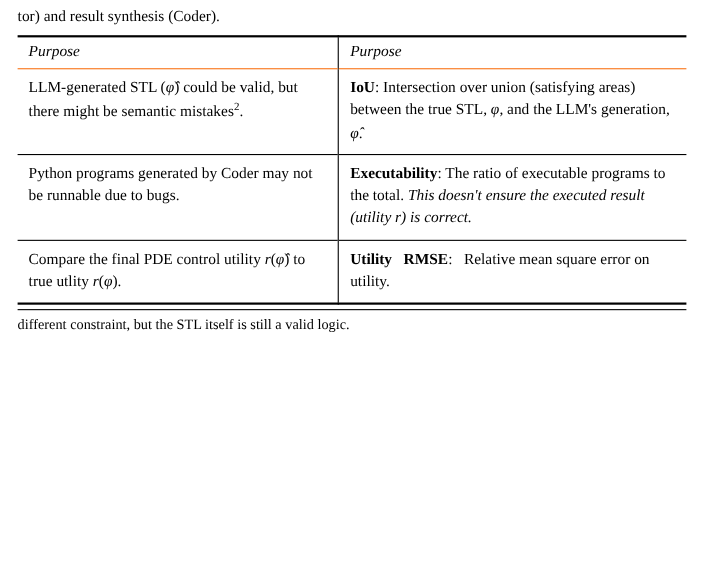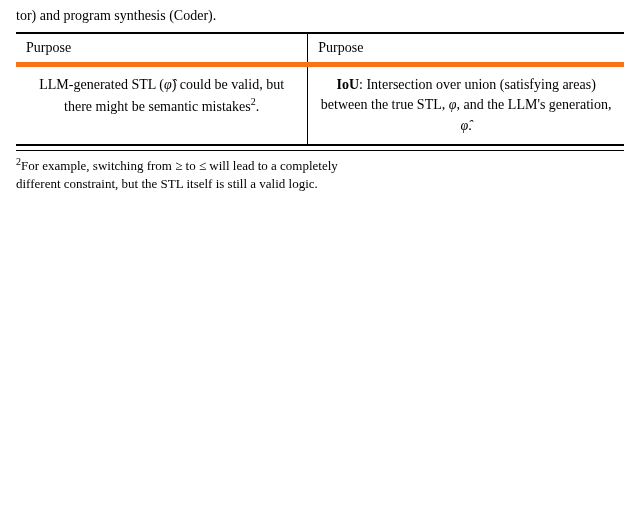--- a/index.html
+++ b/index.html
@@ -24,21 +24,22 @@
     }
 
     table {
       width: 100%;
       border-collapse: collapse;
       border-top: 2px solid #000;
       border-bottom: 2px solid #000;
     }
 
     thead tr {
-      border-bottom: 5px solid #f97316;
+      border-bottom: 1px solid #f97316;
+      font-style: italic;
     }
 
     th {
       font-weight: normal;
       text-align: left;
       padding: 6px 10px;
       font-size: 14px;
       vertical-align: top;
     }
 
@@ -58,21 +59,20 @@
       width: 52%;
     }
 
     th:first-child {
       border-right: 1px solid #000;
       width: 48%;
     }
 
     tbody tr {
       border-top: 1px solid #000;
-      text-align: center;
     }
 
     .bold {
       font-weight: bold;
       margin-top: 14px;
     }
 
     .italic {
       font-style: italic;
     }
@@ -91,45 +91,58 @@
 
     sup {
       font-size: 10px;
       vertical-align: super;
     }
   </style>
 </head>
 <body>
 
 <div class="intro-text">
-  <span>tor) and program synthesis (Coder).</span>
+  <span>tor) and result synthesis (Coder).</span>
 </div>
 
 <table>
   <thead>
     <tr>
       <th>Purpose</th>
       <th>Purpose</th>
     </tr>
   </thead>
   <tbody>
 
     <tr>
       <td>
         LLM-generated STL (<span><i>φ̂</i></span>) could be valid, but there might be semantic mistakes<sup>2</sup>.
       </td>
       <td>
         <span class="bold">IoU</span>: Intersection over union (satisfying areas) between the true STL, <i>φ</i>, and the LLM's generation, <i>φ̂</i>.
       </td>
     </tr>
 
+    <tr>
+      <td>
+        Python programs generated by Coder may not be runnable due to bugs.
+      </td>
+      <td>
+        <span class="bold">Executability</span>: The ratio of executable programs to the total. <span class="italic">This doesn't ensure the executed result (utility r) is correct.</span>
+      </td>
+    </tr>
 
+    <tr>
+      <td>
+        Compare the final PDE control utility <i>r</i>(<i>φ̂</i>) to true utlity <i>r</i>(<i>φ</i>).
+      </td>
+      <td>
+        <span class="bold">Utility &nbsp; RMSE</span>: &nbsp; Relative mean square error on utility.
+      </td>
+    </tr>
   </tbody>
 </table>
 
 <div class="footnote-section">
-  <div class="footnote-line">
-    <sup>2</sup><span>For example, switching from ≥ to ≤ will lead to a completely</span>
-  </div>
   <div class="footnote-line">
     <span>different constraint, but the STL itself is still a valid logic.</span>
   </div>
 </div>
 
 </body></html>

